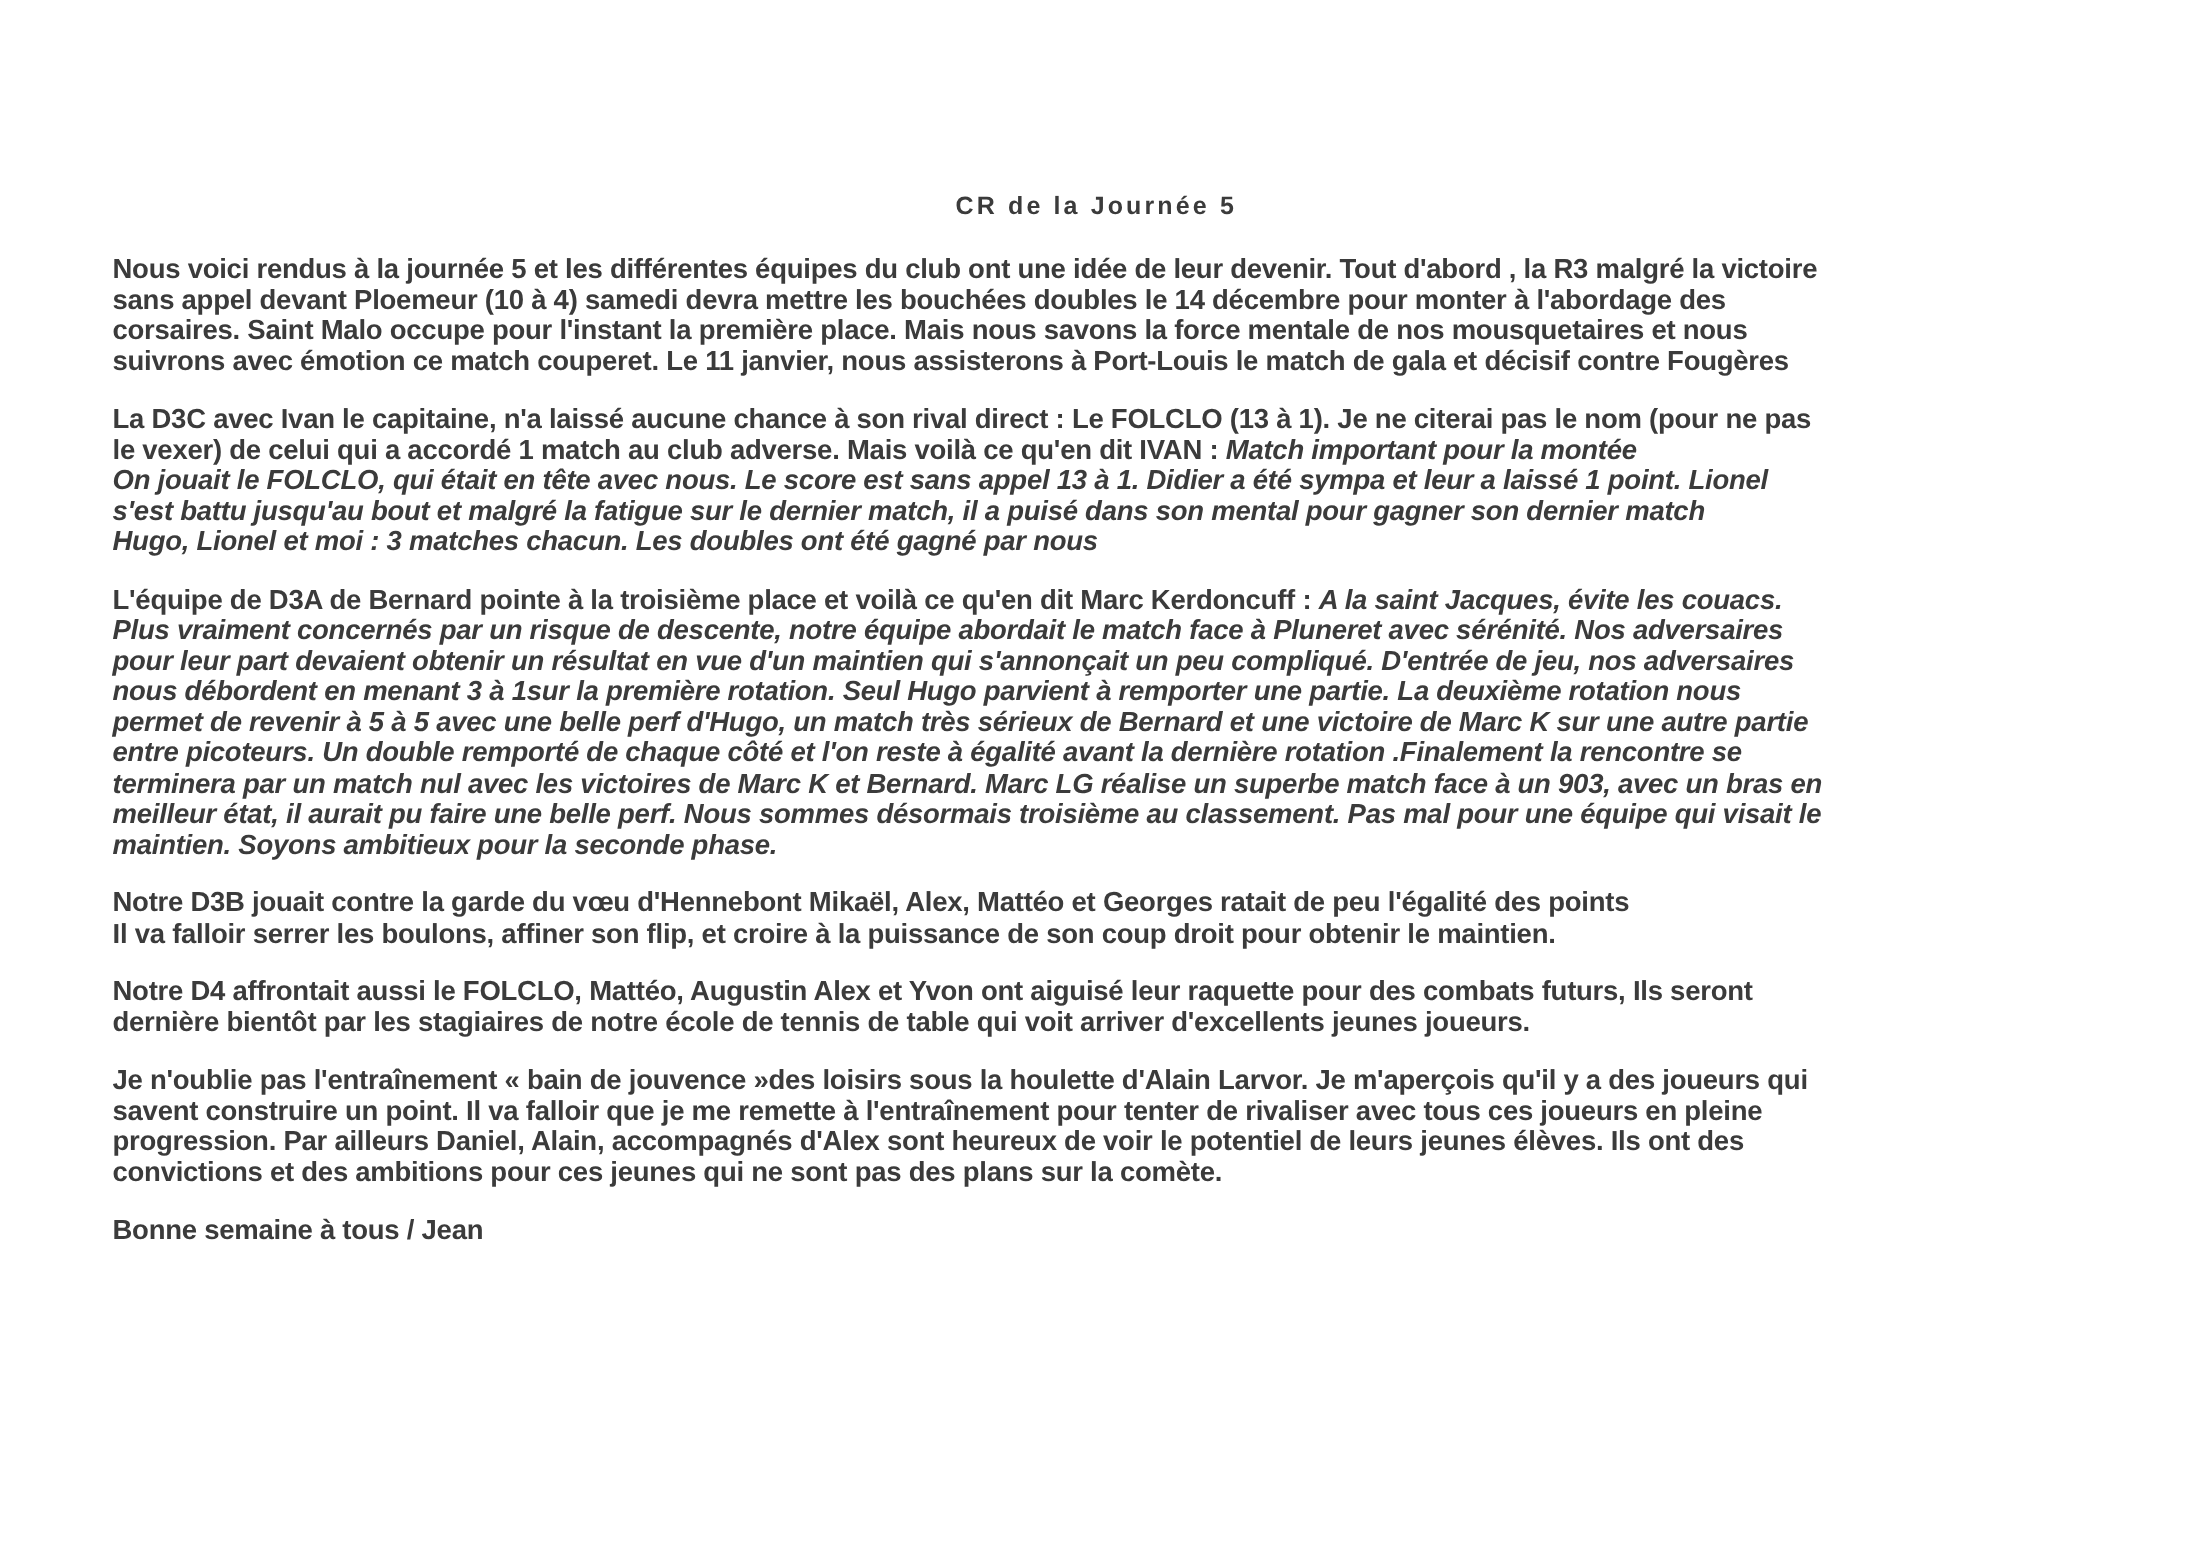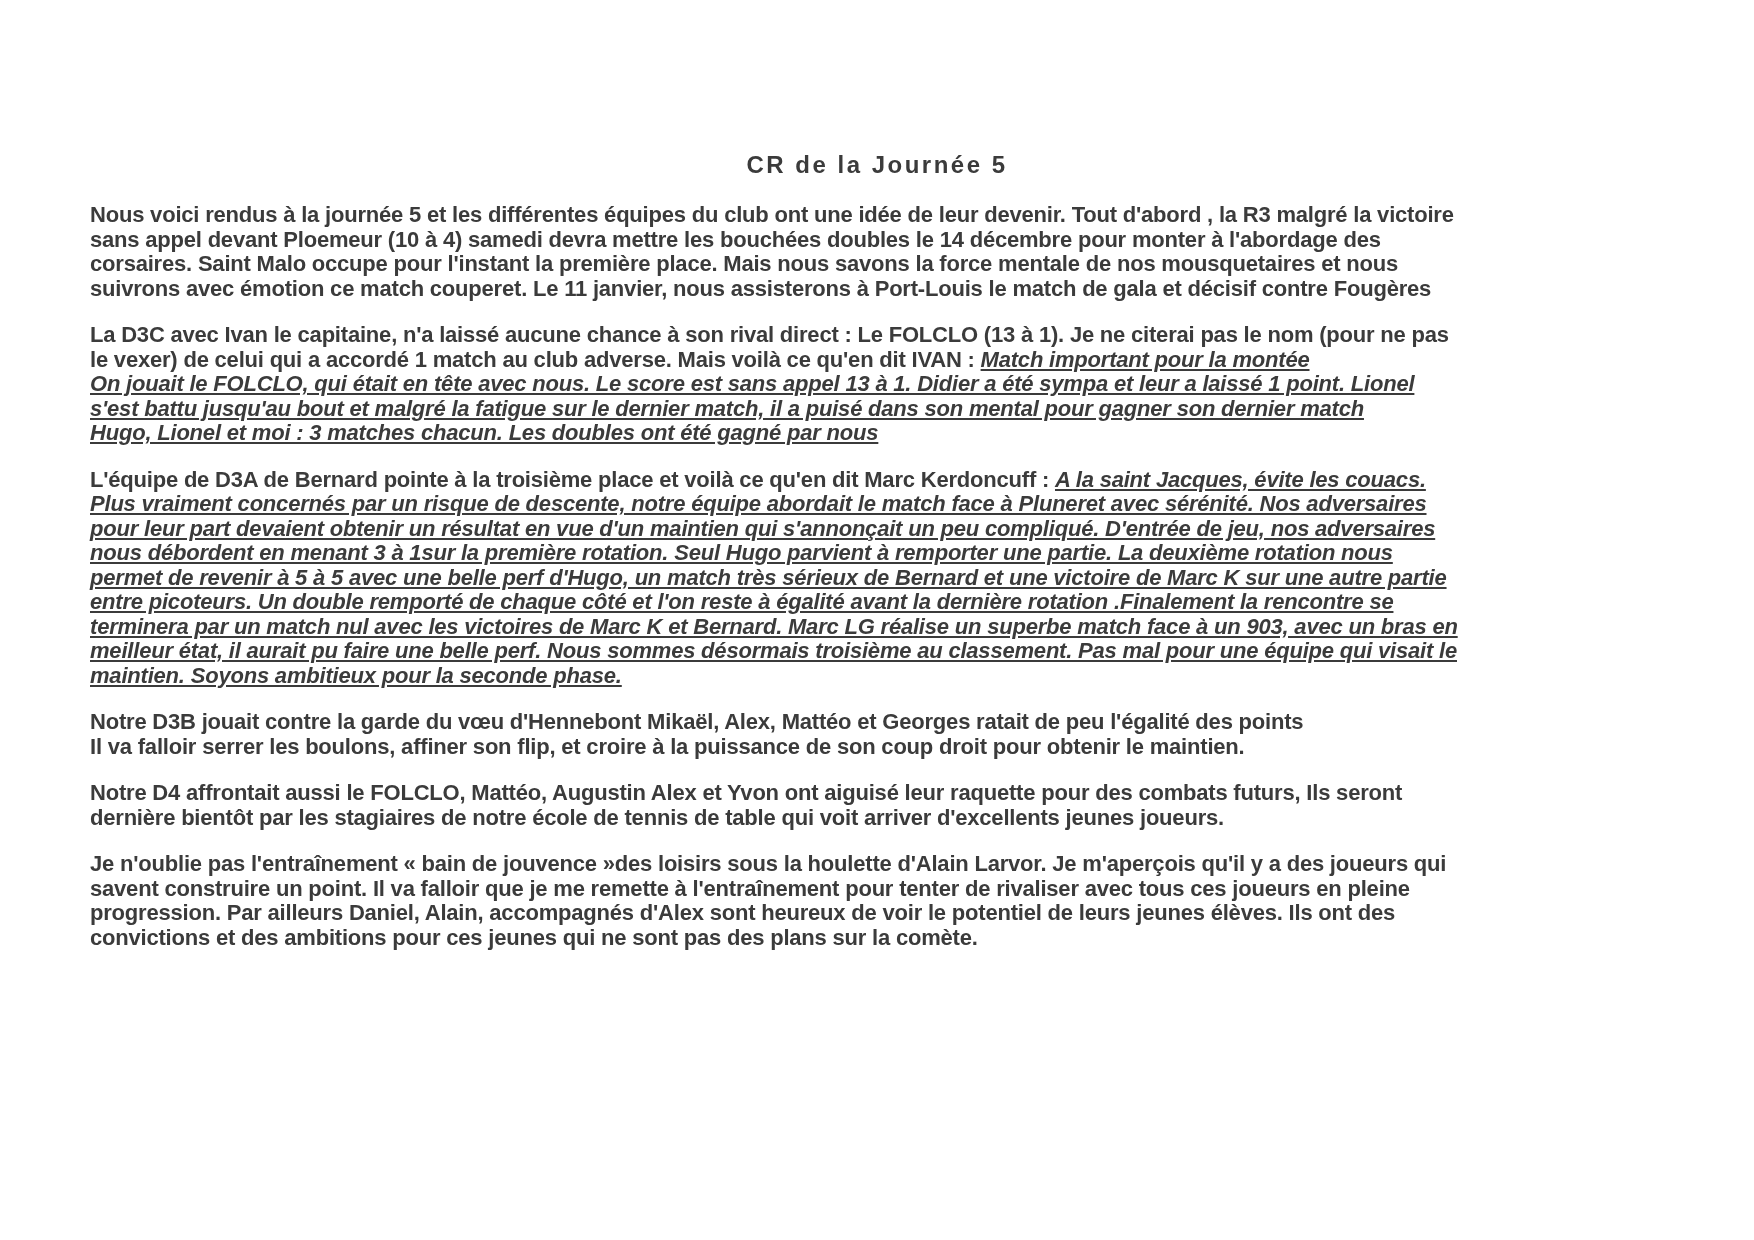--- a/index.html
+++ b/index.html
@@ -14,39 +14,39 @@
     color: #3b3b3b;
     overflow: hidden;
   }
   .page {
     padding: 148px 90px 0 90px;
     width: 1574px;
     box-sizing: border-box;
   }
   .page { width: 1754px; }
   .doc-title {
-    font-size: 24px;
+    font-size: 20px;
     line-height: 34px;
     font-weight: bold;
     letter-spacing: 2.5px;
     text-align: center;
     margin: 0 0 21px 0;
     color: #3b3b3b;
   }
   .para {
     font-size: 22px;
     line-height: 24.5px;
     font-weight: bold;
     letter-spacing: -0.2px;
     white-space: pre-line;
     margin: 0 0 22px 0;
     color: #3b3b3b;
   }
   .seg { white-space: pre-line; }
-  .it { font-style: italic; text-decoration: underline; }
+  .it { font-style: italic; }
 </style>
 </head>
 <body>
 
 <div class="page">
 
   <h1 class="doc-title">CR de la Journée 5</h1>
 
   <p class="para"><span class="seg">Nous voici rendus à la journée 5 et les différentes équipes du club ont une idée de leur devenir. Tout d'abord , la R3 malgré la victoire
 sans appel devant Ploemeur (10 à 4) samedi devra mettre les bouchées doubles le 14 décembre pour monter à l'abordage des
@@ -73,14 +73,15 @@
 Il va falloir serrer les boulons, affiner son flip, et croire à la puissance de son coup droit pour obtenir le maintien.</span></p>
 
   <p class="para"><span class="seg">Notre D4 affrontait aussi le FOLCLO, Mattéo, Augustin Alex et Yvon ont aiguisé leur raquette pour des combats futurs, Ils seront
 dernière bientôt par les stagiaires de notre école de tennis de table qui voit arriver d'excellents jeunes joueurs.</span></p>
 
   <p class="para"><span class="seg">Je n'oublie pas l'entraînement « bain de jouvence »des loisirs sous la houlette d'Alain Larvor. Je m'aperçois qu'il y a des joueurs qui
 savent construire un point. Il va falloir que je me remette à l'entraînement pour tenter de rivaliser avec tous ces joueurs en pleine
 progression. Par ailleurs Daniel, Alain, accompagnés d'Alex sont heureux de voir le potentiel de leurs jeunes élèves. Ils ont des
 convictions  et des ambitions pour ces jeunes  qui ne sont pas des plans sur la comète.</span></p>
 
+  <p class="para"><span class="seg">Bonne semaine à tous / Jean</span></p>
 
 </div>
 
 </body></html>

